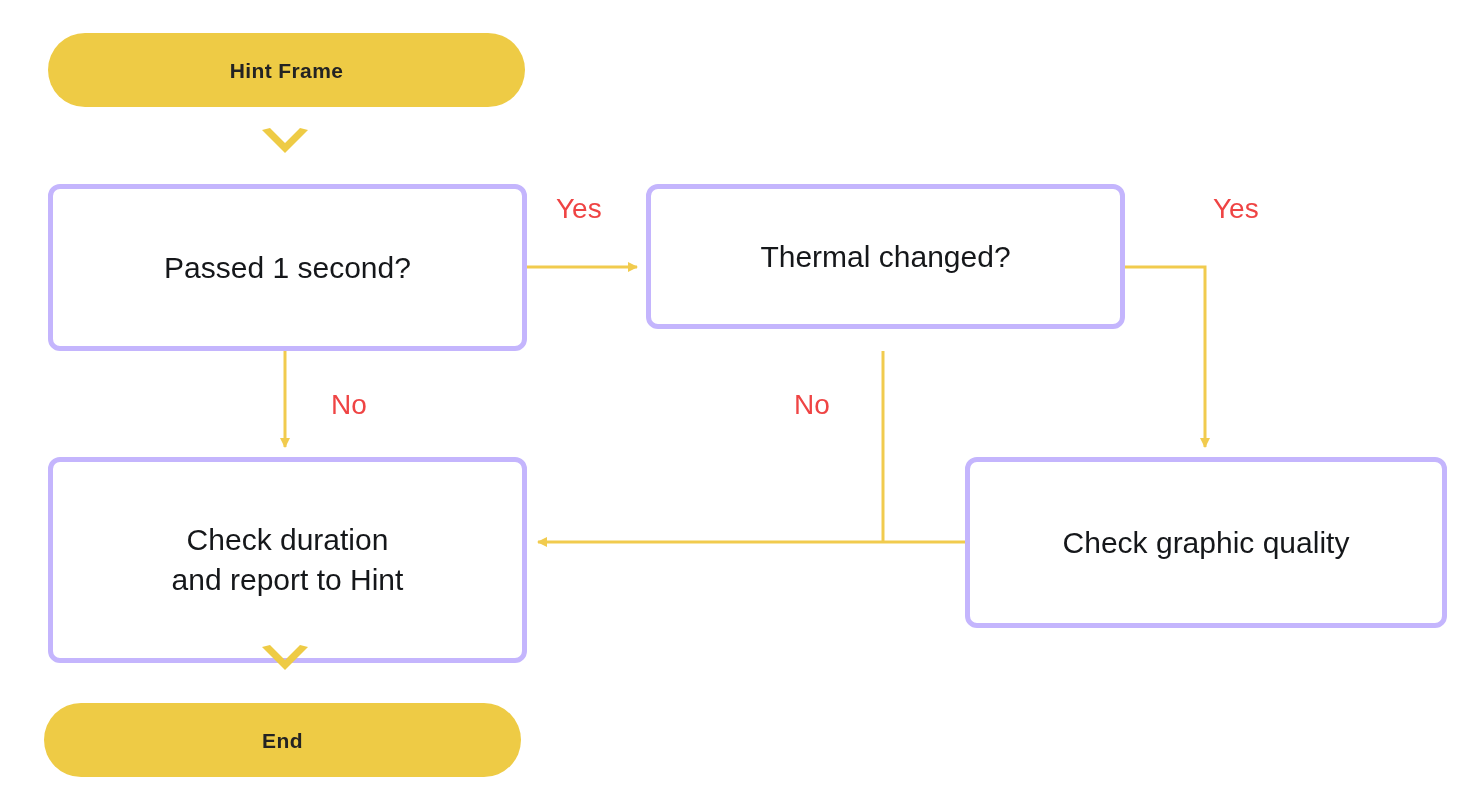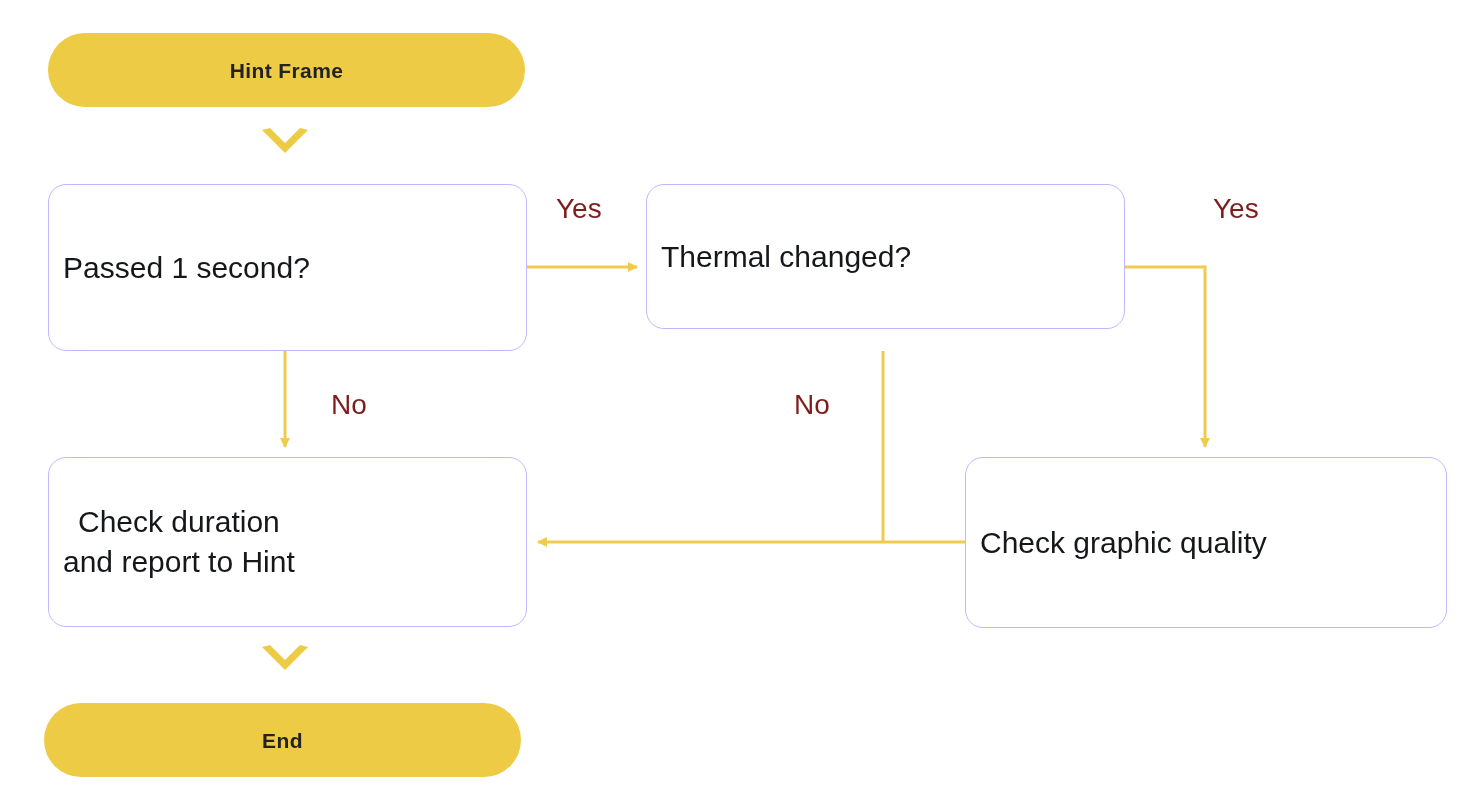--- a/index.html
+++ b/index.html
@@ -35,41 +35,41 @@
     color: #232323;
     letter-spacing: 0.4px;
     line-height: 1;
     white-space: nowrap;
   }
 
   
   .node {
     position: absolute;
     background: #ffffff;
-    border: 1px solid #c4b5fd;
-    border-radius: 18px;
+    border: 5px solid #c4b5fd;
+    border-radius: 12px;
     display: flex;
     align-items: center;
-    justify-content: flex-start;
+    justify-content: center;
     box-sizing: border-box;
   }
   .node .node-label {
     font-size: 30px;
     color: #15171A;
     line-height: 1.33;
     text-align: center;
     white-space: pre-line;
     padding: 0 14px;
   }
 
   
   .edge-label {
     position: absolute;
     font-size: 28px;
-    color: #7f1d1d;
+    color: #ef4444;
     line-height: 1;
     white-space: nowrap;
   }
 
   
   #wires {
     position: absolute;
     left: 0;
     top: 0;
     width: 1471px;
@@ -130,21 +130,21 @@
   </svg>
 
   <div class="node" style="left:48px; top:184px; width:479px; height:167px;">
     <span class="node-label">Passed 1 second?</span>
   </div>
 
   <div class="node" style="left:646px; top:184px; width:479px; height:145px;">
     <span class="node-label">Thermal changed?</span>
   </div>
 
-  <div class="node" style="left:48px; top:457px; width:479px; height:170px;">
+  <div class="node" style="left:48px; top:457px; width:479px; height:206px;">
     <span class="node-label">Check duration
 and report to Hint</span>
   </div>
 
   <div class="node" style="left:965px; top:457px; width:482px; height:171px;">
     <span class="node-label">Check graphic quality</span>
   </div>
 
   <svg style="position:absolute; left:259px; top:643px; width:52px; height:34px;" viewBox="0 0 52 34">
     <path d="M3,4 L26,27 L49,4 L41,2 L26,17 L11,2 Z" fill="#EECB45"></path>

